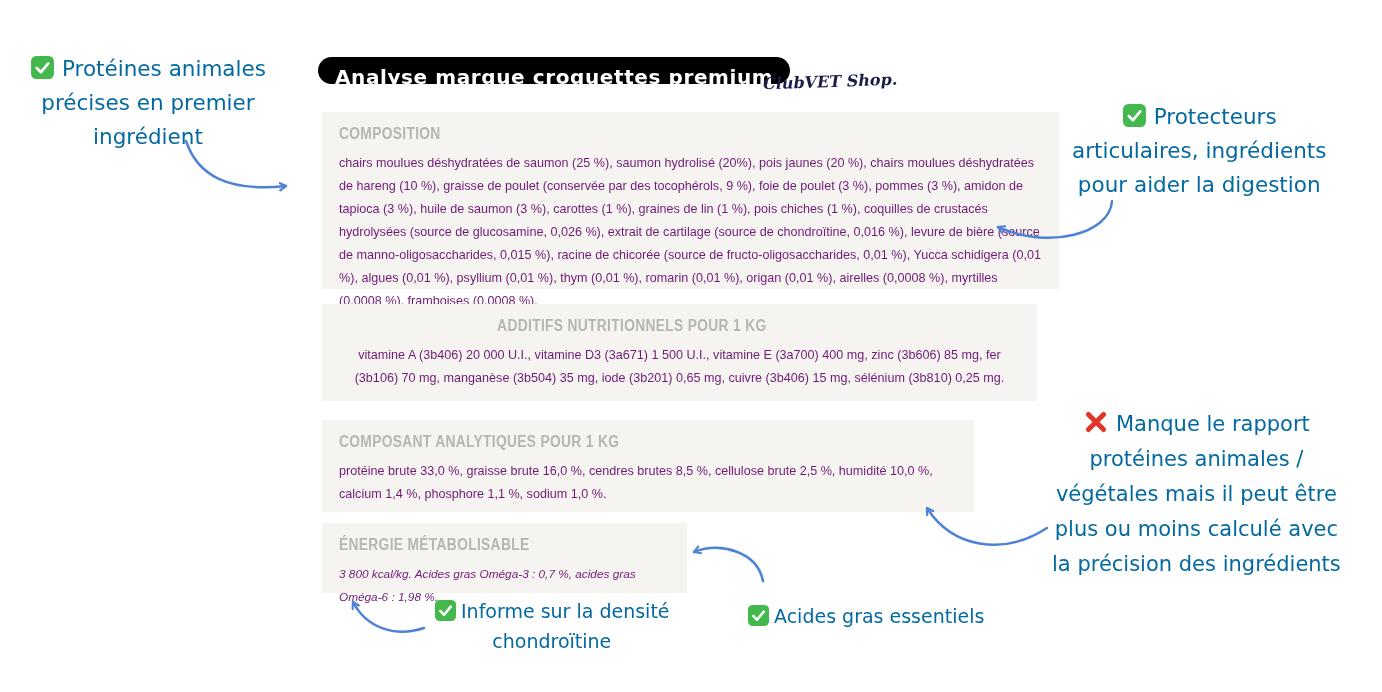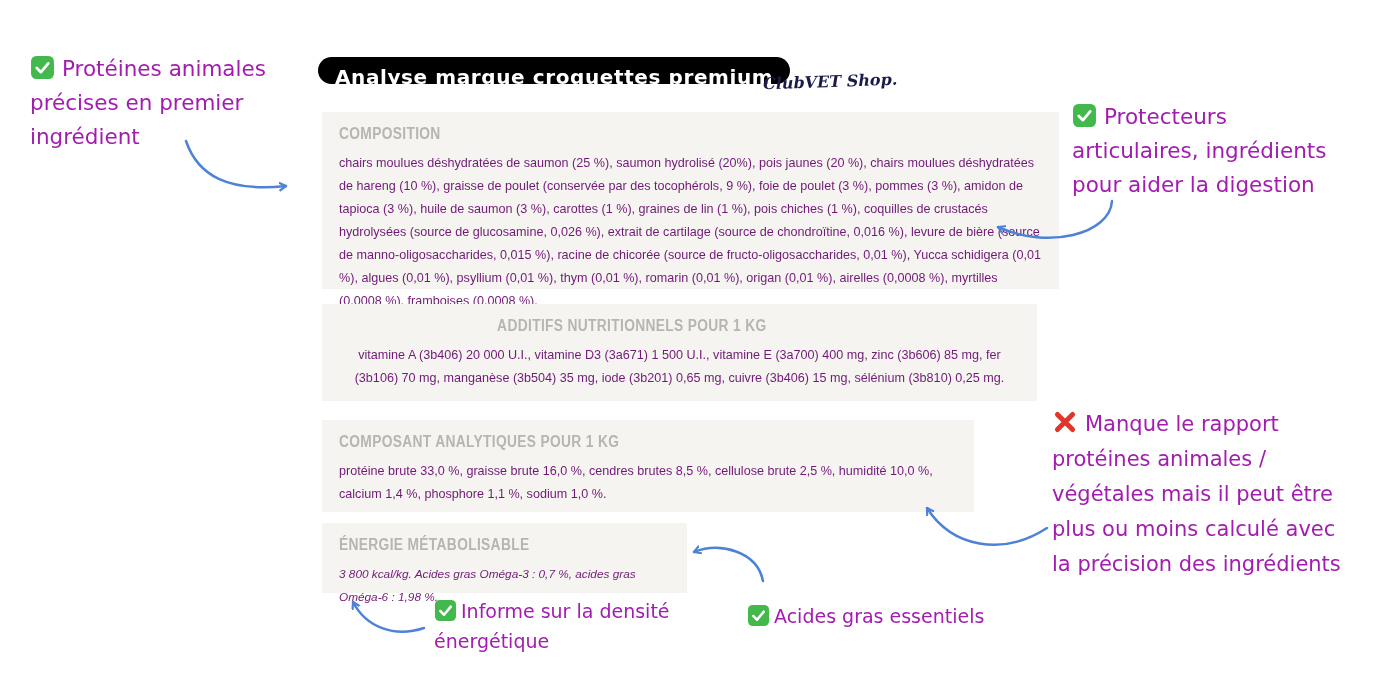--- a/index.html
+++ b/index.html
@@ -23,22 +23,22 @@
   
   .title-badge{position:absolute;left:318px;top:57px;height:27px;line-height:41px;
                background:#000000;color:#ffffff;border-radius:14px;padding:0 17px;
                font-family:"DejaVu Sans",sans-serif;font-weight:700;font-size:20px;
                letter-spacing:0.6px;white-space:nowrap;}
   .brand-script{position:absolute;left:763px;top:72px;font-family:"DejaVu Serif",serif;
                 font-style:italic;font-weight:700;font-size:16px;color:#1b1b47;
                 transform:rotate(-2deg);white-space:nowrap;}
 
   
-  .note{position:absolute;font-family:"DejaVu Sans",sans-serif;color:#a21caf;
-        font-size:21.5px;line-height:34px;font-weight:400;}
+  .note{position:absolute;font-family:"DejaVu Sans",sans-serif;color:#0369a1;
+        font-size:21.5px;line-height:34px;font-weight:400;text-align:center;}
   .note .line{white-space:nowrap;}
   #note-top-left{left:30px;top:52px;}
   #note-top-right{left:1072px;top:100px;}
   #note-bottom-right{left:1052px;top:407px;font-size:21px;line-height:35px;}
   #note-fatty{left:747px;top:602px;font-size:19px;line-height:28px;}
   #note-energy{left:434px;top:596px;font-size:19px;line-height:30px;}
 
   .ico{display:inline-block;vertical-align:-4px;margin-right:7px;}
   .ico svg{display:block;}
   .ico-sm{vertical-align:-4px;margin-right:4px;}
@@ -127,21 +127,21 @@
 
   <div class="note" id="note-energy">
     <div class="line">
       <span class="ico ico-sm">
         <svg width="23" height="23" viewBox="0 0 24 24">
             <rect x="1" y="1" width="22" height="22" rx="5" fill="#43b94d"></rect>
             <path d="M6.5 12.5 L10.5 16.5 L17.5 8" fill="none" stroke="#ffffff" stroke-width="2.6" stroke-linecap="round" stroke-linejoin="round"></path>
           </svg>
       </span><span>Informe sur la densité</span>
     </div>
-    <div class="line">énergétique</div>
+    <div class="line">chondroïtine</div>
   </div>
 
   <svg id="arrows" width="1382" height="692" viewBox="0 0 1382 692">
     <defs>
       <marker id="ah" markerWidth="12" markerHeight="12" refX="7" refY="4.5" orient="auto" markerUnits="userSpaceOnUse">
         <path d="M0.8,0.8 L7,4.5 L0.8,8.2" fill="none" stroke="#4d82d6" stroke-width="2.2" stroke-linecap="round" stroke-linejoin="round"></path>
       </marker>
     </defs>
     <g fill="none" stroke="#4d82d6" stroke-width="2.5" stroke-linecap="round">
       <path d="M186,141 C198,176 228,192 286,186" marker-end="url(#ah)"></path>

